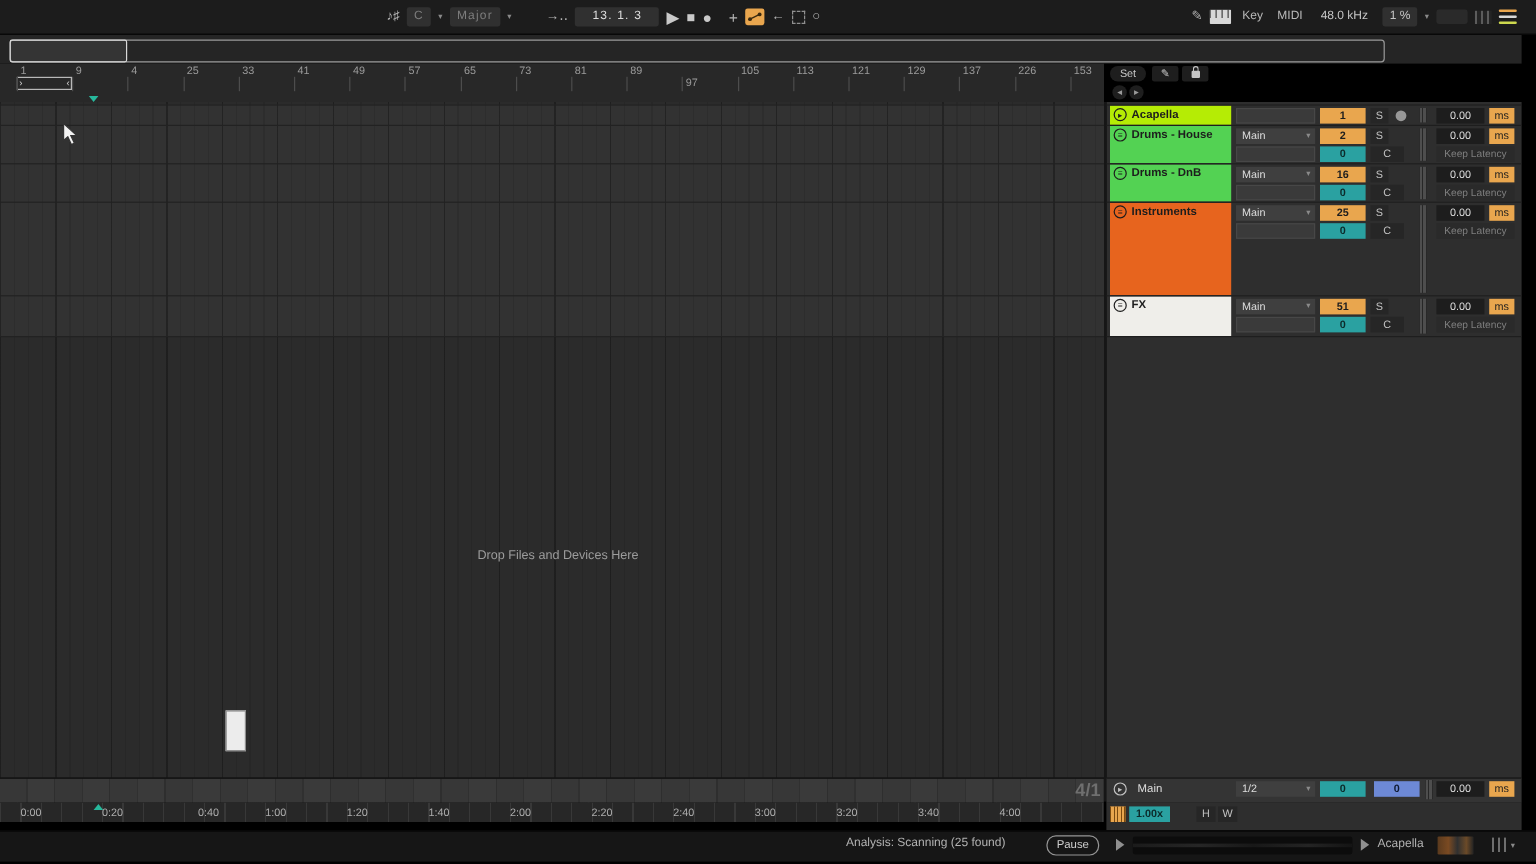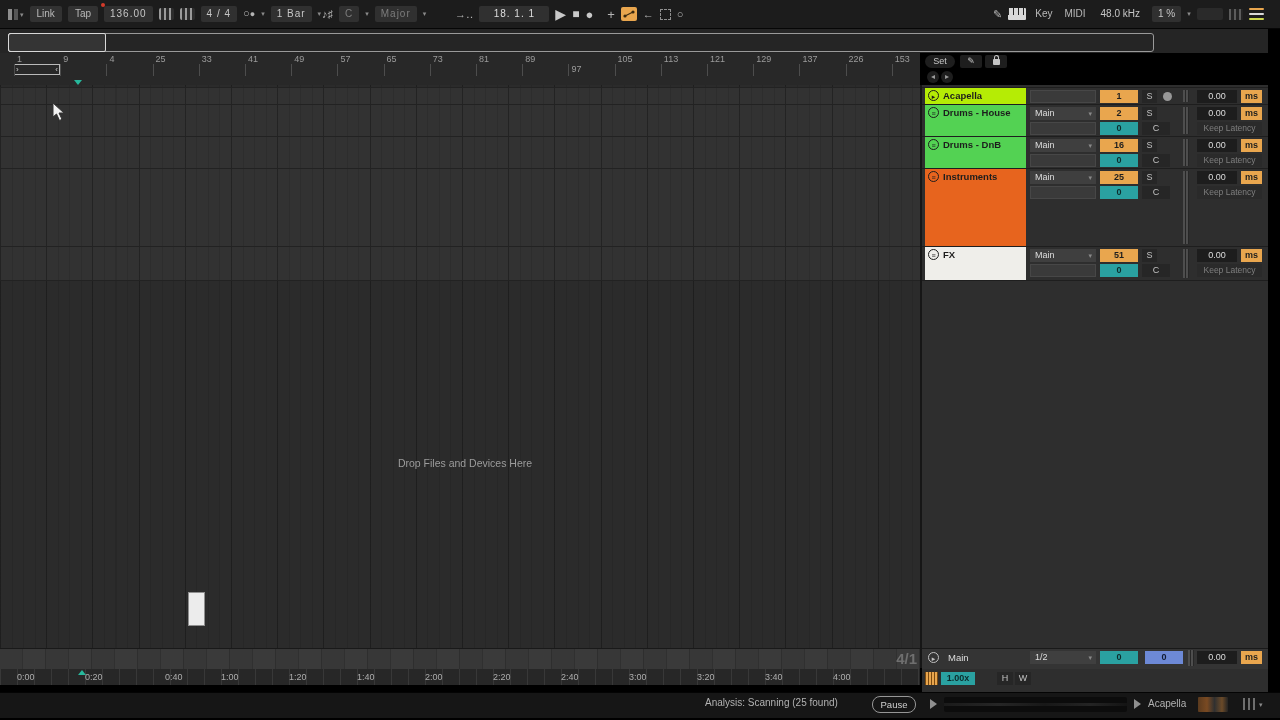--- a/index.html
+++ b/index.html
@@ -56,21 +56,21 @@
   .hicon{width:11px;height:11px;border:1.4px solid #1d1d1d;border-radius:50%;font-size:7px;line-height:11px;text-align:center;color:#1d1d1d;flex:none;box-sizing:border-box;}
   .hlabel{font-size:9.5px;font-weight:bold;color:#1d1d1d;white-space:nowrap;}
   .hbox{position:absolute;height:13px;box-sizing:border-box;z-index:9;font-size:9px;line-height:13px;}
   .iobox{background:#3f3f3f;color:#dedede;padding-left:5px;}
   .blankbox{background:#3a3a3a;border:1px solid #474747;}
   .numbox{background:#e9a64e;color:#1e1e1e;text-align:center;font-weight:bold;}
   .tealbox{background:#2aa1a1;color:#0c2b2b;text-align:center;font-weight:bold;}
   .bluebox{background:#6d89d6;color:#101b33;text-align:center;font-weight:bold;}
   .sbox{background:#262626;color:#c2c2c2;text-align:center;}
   .valbox{background:#1d1d1d;color:#dcdcdc;text-align:center;}
-  .msbox{background:#e9a64e;color:#1e1e1e;text-align:center;font-weight:bold;}
+  .msbox{background:#e9a64e;color:#1e1e1e;text-align:center;font-weight:normal;}
   .latbox{background:#2a2a2a;color:#7f7f7f;text-align:center;font-size:8.5px;}
   .meterstrip{position:absolute;width:6px;background:repeating-linear-gradient(90deg,#4e4e4e 0 2px,#272727 2px 3px);z-index:9;}
   .hsep{position:absolute;left:922px;width:346px;height:1px;background:#1e1e1e;z-index:10;}
   .reccirc{position:absolute;width:9px;height:9px;border-radius:50%;background:#989898;z-index:10;}
   
   #mainlane{left:0;top:648px;width:920px;height:20px;z-index:2;border-top:1px solid #191919;border-bottom:1px solid #191919;
     background:repeating-linear-gradient(90deg,#373737 0 22px,#303030 22px 23px,#3a3a3a 23px 45px,#2e2e2e 45px 46px);}
   #grid-label{left:853px;top:650px;width:64px;text-align:right;font-size:15px;font-weight:bold;color:#6f6f6f;z-index:4;}
   #mainheader{left:922px;top:648px;width:346px;height:20px;background:#343434;border-top:1px solid #191919;z-index:8;}
   #timeruler{left:0;top:669px;width:920px;height:16px;background:#272727;z-index:2;
@@ -87,47 +87,30 @@
   #wavebox{left:944px;top:697px;width:183px;height:15px;background:#0c0c0c;border-radius:2px;overflow:hidden;}
   #wavebox::before{content:"";position:absolute;left:0;top:6px;width:183px;height:3px;background:linear-gradient(90deg,#1b1b1b,#262626 30%,#181818 55%,#242424 80%,#141414);}
   #thumb{left:1198px;top:697px;width:30px;height:15px;border-radius:1px;background:linear-gradient(90deg,#5a3a1e,#7a4a22 30%,#303030 55%,#6b4a28 80%,#232323);}
   .lvlbars{left:1243px;top:698px;width:14px;height:12px;background:repeating-linear-gradient(90deg,#6e6e6e 0 2px,transparent 2px 5px);}
   #cursor{left:52px;top:102px;z-index:30;}
 </style>
 </head>
 <body>
 
 <div id="toolbar" class="abs">
-  <div class="tgroup" style="left:8px;">
-    <span class="ticon" style="display:flex;gap:2px;align-items:center;">
-      <i style="width:4px;height:11px;background:#8e8e8e;display:inline-block;"></i>
-      <i style="width:4px;height:11px;background:#565656;display:inline-block;"></i>
-      <span class="caret">▾</span>
-    </span>
-    <span class="tbtn">Link</span>
-    <span class="tbtn">Tap</span>
-    <span class="tval" id="tempo-box">136.00</span>
-    <span class="nudge"></span>
-    <span class="nudge"></span>
-    <span class="tval">4 / 4</span>
-    <span class="ticon">○<b style="font-size:9px;">●</b></span>
-    <span class="caret">▾</span>
-    <span class="tval">1 Bar</span>
-    <span class="caret">▾</span>
-  </div>
   <div class="tgroup" style="left:322px;">
     <span class="ticon dim">♪♯</span>
     <span class="tval dim">C</span>
     <span class="caret">▾</span>
     <span class="tval dim">Major</span>
     <span class="caret">▾</span>
   </div>
   <div class="tgroup" style="left:455px;">
     <span class="ticon">→‥</span>
-    <span class="tval" style="width:58px;text-align:center;color:#dedede;">18. 1. 1</span>
+    <span class="tval" style="width:58px;text-align:center;color:#dedede;">13. 1. 3</span>
     <span class="ticon" style="color:#c9c9c9;font-size:14px;">▶</span>
     <span class="ticon" style="color:#c9c9c9;font-size:12px;">■</span>
     <span class="ticon" style="color:#c9c9c9;font-size:13px;">●</span>
     <span class="ticon" style="margin-left:8px;font-size:13px;">+</span>
     <span class="autom-on">
       <svg width="12" height="8" viewBox="0 0 12 8">
           <circle cx="2" cy="6" r="1.6" fill="#3a2a10"></circle>
           <circle cx="10" cy="2" r="1.6" fill="#3a2a10"></circle>
           <line x1="2" y1="6" x2="10" y2="2" stroke="#3a2a10" stroke-width="1.2"></line>
         </svg>

